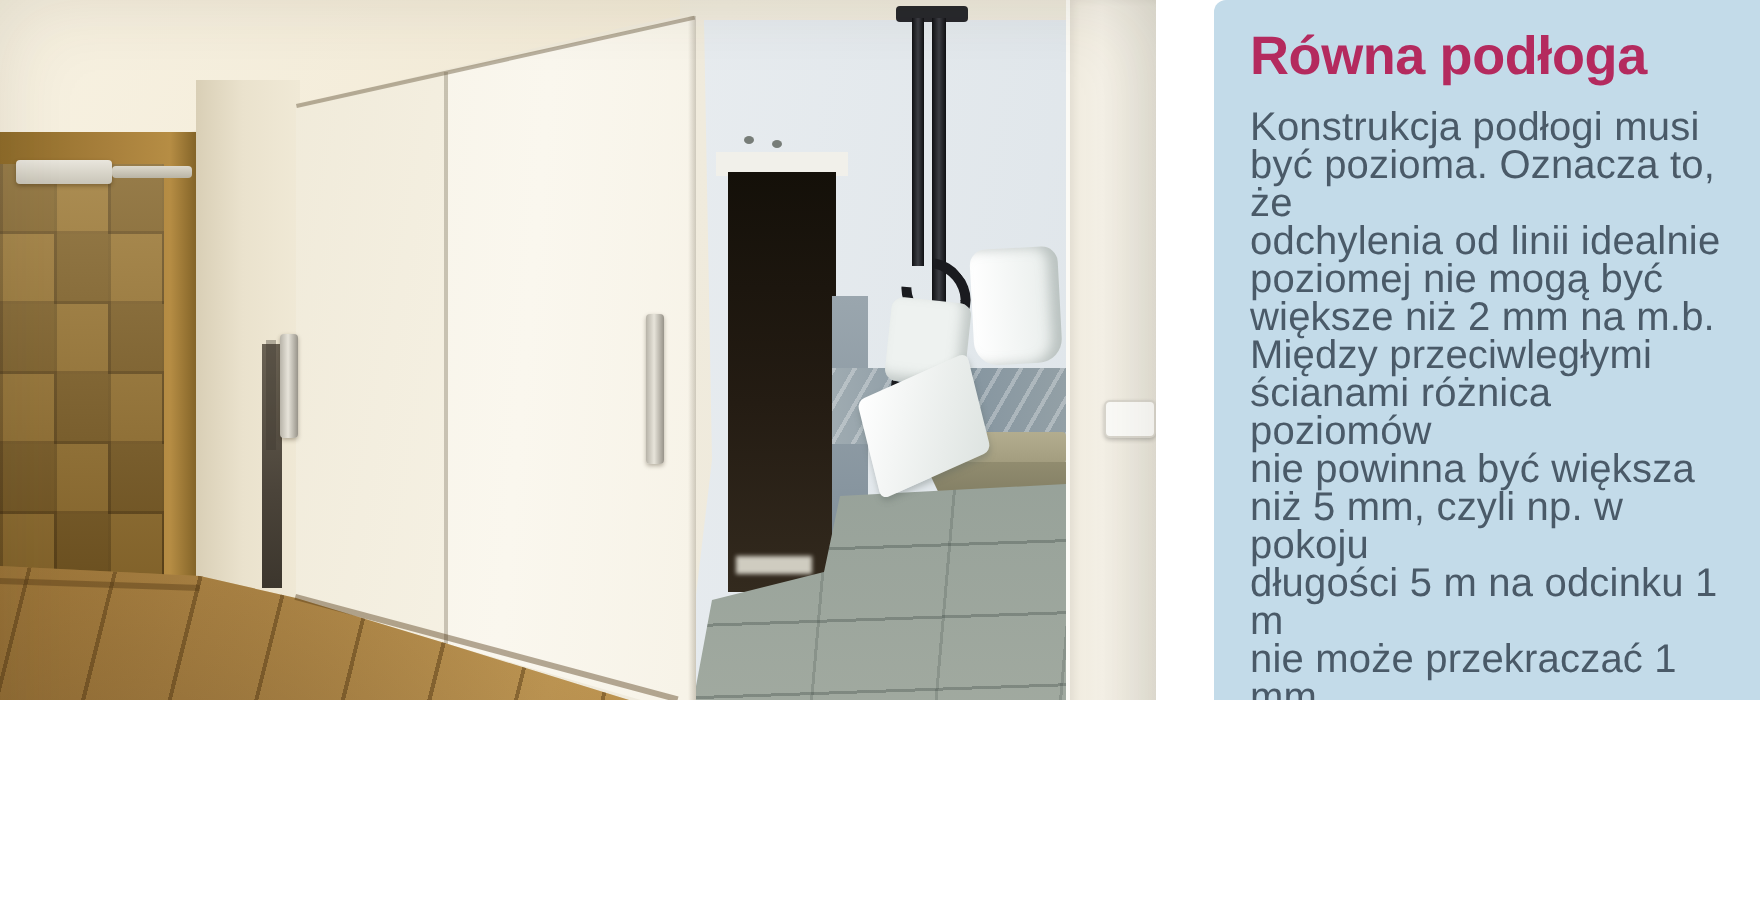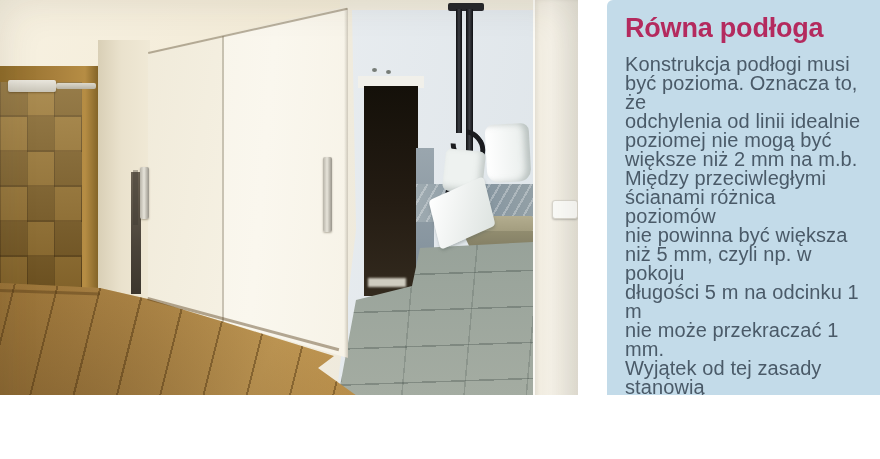--- a/index.html
+++ b/index.html
@@ -1,17 +1,17 @@
 <!DOCTYPE html>
 <html><head>
 <meta charset="utf-8">
 <style>
   html,body{margin:0;padding:0;background:#ffffff;}
   .stage{
-    position:relative;width:880px;height:395px;overflow:hidden;background:#ffffff;
+    position:relative;width:880px;height:350px;overflow:hidden;background:#ffffff;
     font-family:"Liberation Sans", sans-serif;
   }
   
   .photo{
     position:absolute;left:0;top:0;width:578px;height:459px;overflow:hidden;
     background:linear-gradient(100deg,#ece4cf 0%,#f0ebdd 55%,#eae6da 100%);
   }
   .photo .abs{position:absolute;}
   .layer{position:absolute;inset:0;}
   .ceiling{

